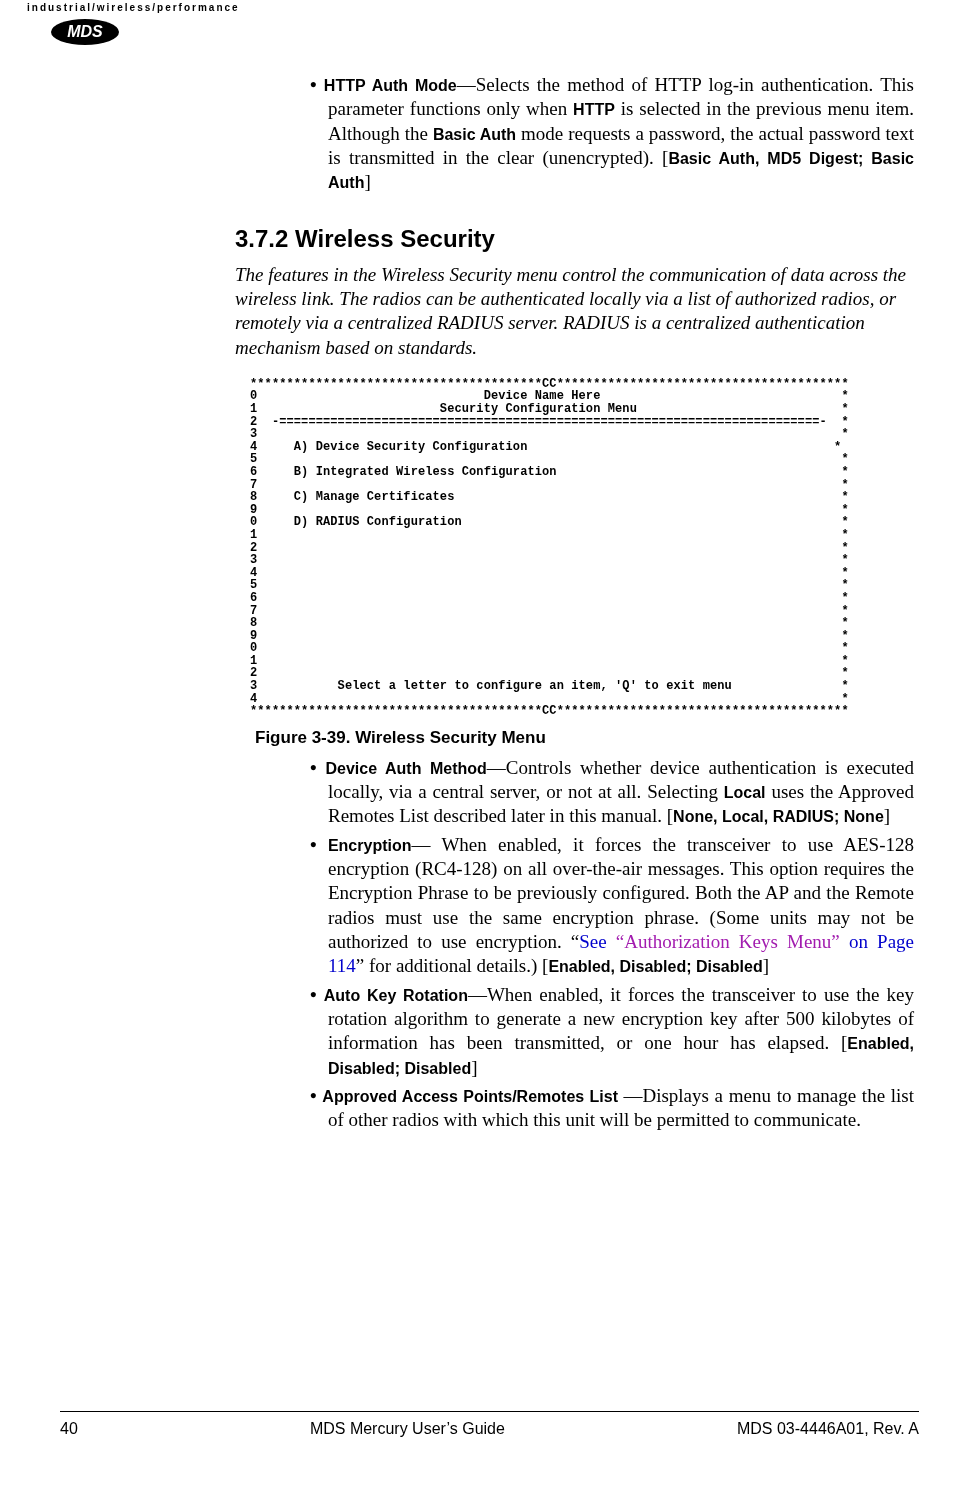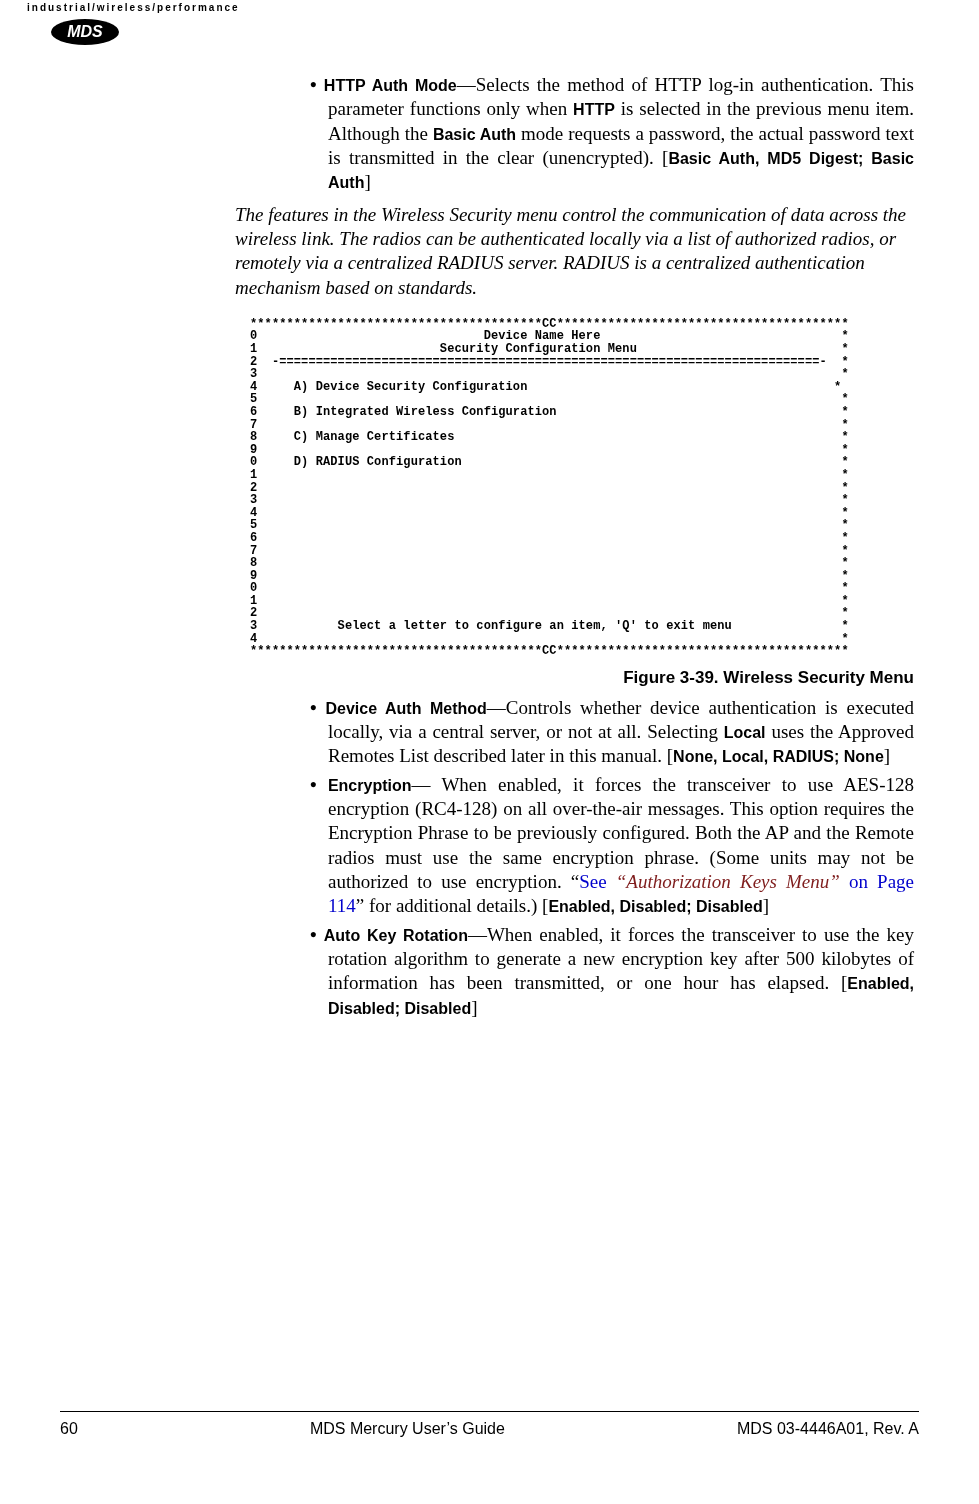--- a/index.html
+++ b/index.html
@@ -86,31 +86,30 @@
     line-height: 1.05;
     font-weight: bold;
     white-space: pre;
     letter-spacing: 0.1px;
     margin:0;
   }
   .fig-caption {
     font-family: Arial, Helvetica, sans-serif;
     font-weight: bold;
     font-size: 17px;
-    text-align: right;
+    text-align: left;
     margin-top: 10px;
     margin-bottom: 6px;
     margin-left:-35px;
   }
   .xref {
     color: #0000cc;
   }
   .xref-em {
-    color: #7f1d1d;
-    font-style: italic;
+    color: #a21caf;
   }
   .footer-rule {
     position: absolute;
     bottom: 38px;
     left: 60px;
     right: 60px;
     border-top: 1.5px solid #000;
   }
   .footer {
     position: absolute;
@@ -135,20 +134,21 @@
     </svg>
   </div>
 
   <div class="content">
     <ul class="bullet-list">
       <li>
         <span class="bold-sans">HTTP Auth Mode</span><span>—Selects the method of HTTP log-in authentication. This parameter functions only when </span><span class="bold-sans">HTTP</span><span> is selected in the previous menu item. Although the </span><span class="bold-sans">Basic Auth</span><span> mode requests a password, the actual password text is transmitted in the clear (unencrypted). [</span><span class="bold-sans">Basic Auth, MD5 Digest; Basic Auth</span><span>]</span>
       </li>
     </ul>
 
+    <h2 class="section">3.7.2 Wireless Security</h2>
     <p class="body">The features in the Wireless Security menu control the communication of data across the wireless link. The radios can be authenticated locally via a list of authorized radios, or remotely via a centralized RADIUS server. RADIUS is a centralized authentication mechanism based on standards.</p>
 
     <div class="figure-block">
       <pre class="terminal">****************************************CC****************************************
 0                               Device Name Here                                 *
 1                         Security Configuration Menu                            *
 2  -==========================================================================-  *
 3                                                                                *
 4     A) Device Security Configuration                                          *
 5                                                                                *
@@ -178,22 +178,25 @@
     <ul class="bullet-list">
       <li>
         <span class="bold-sans">Device Auth Method</span><span>—Controls whether device authentication is executed locally, via a central server, or not at all. Selecting </span><span class="bold-sans">Local</span><span> uses the Approved Remotes List described later in this manual. [</span><span class="bold-sans">None, Local, RADIUS; None</span><span>]</span>
       </li>
       <li>
         <span class="bold-sans">Encryption</span><span>— When enabled, it forces the transceiver to use AES-128 encryption (RC4-128) on all over-the-air messages. This option requires the Encryption Phrase to be previously configured. Both the AP and the Remote radios must use the same encryption phrase. (Some units may not be authorized to use encryption. “</span><span class="xref"><span>See </span><span class="xref-em">“Authorization Keys Menu”</span><span> on Page 114</span></span><span>” for additional details.) [</span><span class="bold-sans">Enabled, Disabled; Disabled</span><span>]</span>
       </li>
       <li>
         <span class="bold-sans">Auto Key Rotation</span><span>—When enabled, it forces the transceiver to use the key rotation algorithm to generate a new encryption key after 500 kilobytes of information has been transmitted, or one hour has elapsed. [</span><span class="bold-sans">Enabled, Disabled; Disabled</span><span>]</span>
       </li>
+      <li>
+        <span class="bold-sans">Approved Access Points/Remotes List </span><span>—Displays a menu to manage the list of other radios with which this unit will be permitted to communicate.</span>
+      </li>
     </ul>
   </div>
 
   <div class="footer-rule"></div>
   <div class="footer">
-    <span>60</span>
+    <span>40</span>
     <span>MDS Mercury User’s Guide</span>
     <span>MDS 03-4446A01, Rev. A</span>
   </div>
 </div>
 
 </body></html>

